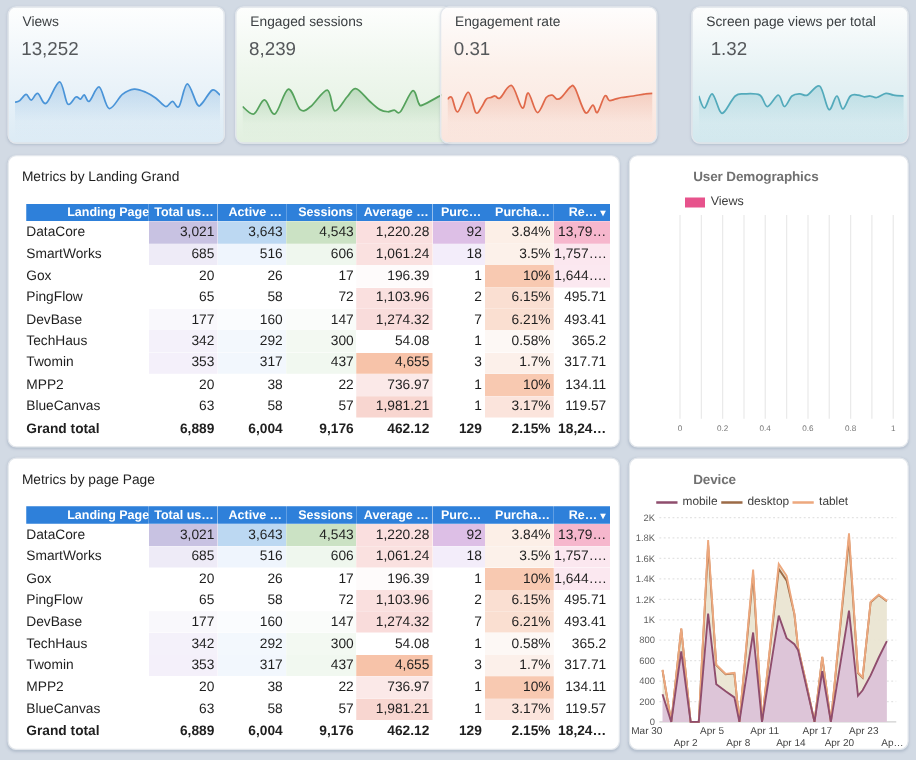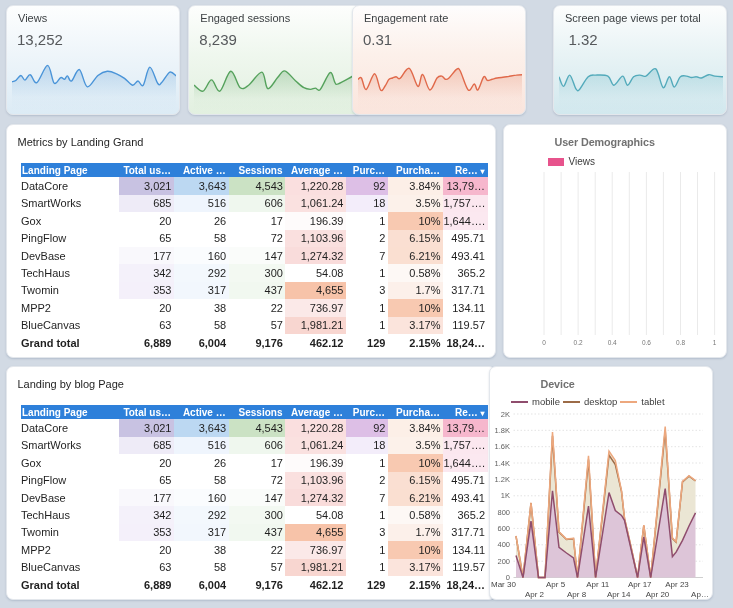--- a/index.html
+++ b/index.html
@@ -15,21 +15,21 @@
 .panel { position:absolute; background:#fff; border-radius:7px;
   border:1px solid #e3e7ec; box-shadow:0 1px 2px rgba(90,110,140,.25); }
 .ptitle { position:absolute; left:10.5px; top:11px; font-size:11px; color:#1f1f1f; }
 .gtitle { position:absolute; left:6.5px; top:11px; font-size:10.8px; letter-spacing:-0.1px; font-weight:bold; color:#717171;margin-left:44px; }
 table { position:absolute; left:14px; top:38px; border-collapse:collapse;
   table-layout:fixed; width:466.5px; font-size:11px; color:#1f1f1f; }
 tr { height:17.4px; }
 tr.hd { height:14.4px; }
 th { background:#2e80da; color:#fff; font-size:10px; font-weight:bold;
   text-align:right; padding:0 3px 0 0; white-space:nowrap; overflow:hidden; }
-th.l { text-align:left; padding:0 0 0 1px;margin-left:44px; }
+th.l { text-align:right; padding:0 0 0 1px;margin-left:44px; }
 td { text-align:right; padding:0 2.5px 0 0; white-space:nowrap; overflow:hidden; }
 td.l { text-align:left; padding:0 0 0 0px; }
 tr.tot td { font-weight:bold; }
 .tri { font-size:8px; }
 .legend { position:absolute; left:43.5px; top:31px; display:flex; align-items:center;
   font-size:10px; color:#3c3c3c; }
 .lsw { width:16px; height:8px; background:#e7538c; margin-right:5px; }
 .dlegend { position:absolute; left:21px; top:29px; display:flex; align-items:center;
   font-size:9.5px; color:#3c3c3c; }
 .dline { width:17px; height:0; border-top:2px solid; margin:0 4px 0 3px; }
@@ -252,21 +252,21 @@
         <text x="40.0" y="220" text-anchor="middle" font-size="6.5" fill="#777">0</text>
         <text x="74.1" y="220" text-anchor="middle" font-size="6.5" fill="#777">0.2</text>
         <text x="108.2" y="220" text-anchor="middle" font-size="6.5" fill="#777">0.4</text>
         <text x="142.4" y="220" text-anchor="middle" font-size="6.5" fill="#777">0.6</text>
         <text x="176.5" y="220" text-anchor="middle" font-size="6.5" fill="#777">0.8</text>
         <text x="210.6" y="220" text-anchor="middle" font-size="6.5" fill="#777">1</text>
       </svg>
     </div>
 </div>
 <div class="panel" style="left:6px;top:366px;width:490px;height:234px">
-  <div class="ptitle">Landing by blog Page</div>
+  <div class="ptitle">Metrics by page Page</div>
   <table>
       <colgroup>
         <col style="width:98.3px">
         <col style="width:54.7px">
         <col style="width:54.7px">
         <col style="width:56.8px">
         <col style="width:60.5px">
         <col style="width:42px">
         <col style="width:55px">
         <col style="width:44.5px">
@@ -378,21 +378,21 @@
           <td class="">6,004</td>
           <td class="">9,176</td>
           <td class="">462.12</td>
           <td class="">129</td>
           <td class="">2.15%</td>
           <td class="">18,24…</td>
         </tr>
       </tbody>
     </table>
 </div>
-<div class="panel" style="left:489px;top:366px;width:224px;height:234px">
+<div class="panel" style="left:503px;top:366px;width:224px;height:234px">
   <div class="gtitle">Device</div>
   <div class="dlegend"><span class="dline" style="border-color:#8f4d6d"></span>mobile
     <span class="dline" style="border-color:#9c6b47"></span>desktop
     <span class="dline" style="border-color:#eda87e"></span>tablet</div>
   <div class="chartbox">
       <svg width="224" height="234" viewBox="0 0 224 234">
 <line x1="23.5" y1="194.2" x2="213" y2="194.2" stroke="#e3e3e3" stroke-width="1" stroke-dasharray="1.5,2"></line>
         <line x1="23.5" y1="177.8" x2="213" y2="177.8" stroke="#e3e3e3" stroke-width="1" stroke-dasharray="1.5,2"></line>
         <line x1="23.5" y1="161.4" x2="213" y2="161.4" stroke="#e3e3e3" stroke-width="1" stroke-dasharray="1.5,2"></line>
         <line x1="23.5" y1="145.1" x2="213" y2="145.1" stroke="#e3e3e3" stroke-width="1" stroke-dasharray="1.5,2"></line>

